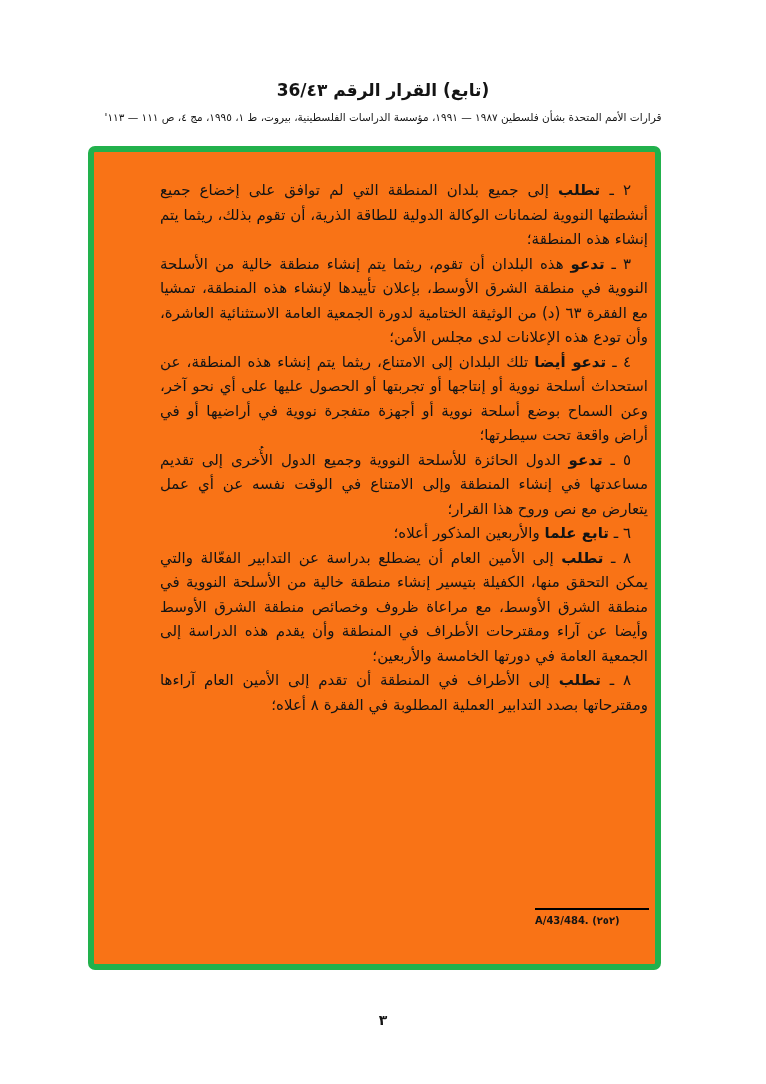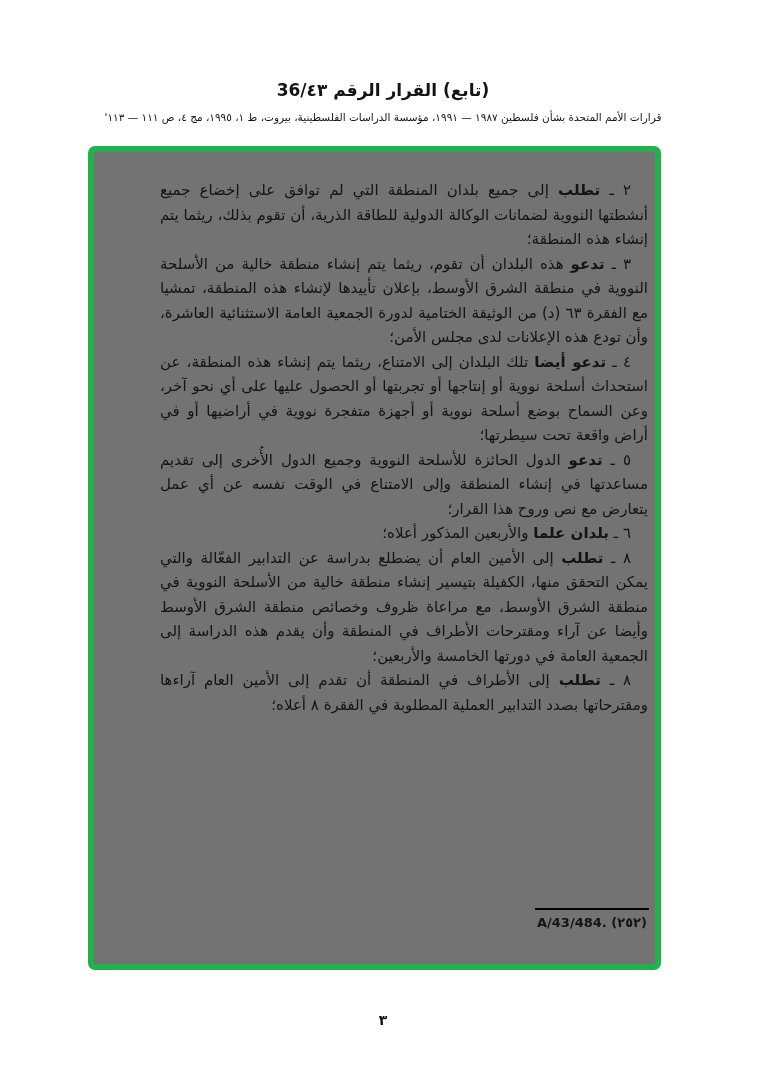--- a/index.html
+++ b/index.html
@@ -24,21 +24,21 @@
     font-weight: normal; font-size: 10.5px;
   }
 
   .green-frame {
     position: absolute;
     left: 88px; top: 146px;
     width: 573px; height: 824px;
     box-sizing: border-box;
     border: 6px solid #22b14c;
     border-radius: 7px;
-    background: #737373;
+    background: #f97316;
   }
 
   .text-column {
     position: absolute;
     top: 26px; right: 7px;
     width: 488px;
     direction: rtl;
     text-align: justify;
     font-size: 15px;
     line-height: 24.5px;
@@ -51,22 +51,22 @@
     vertical-align: super;
   }
 
   .footnote {
     position: absolute;
     top: 756px; right: 6px;
     width: 114px;
     border-top: 2px solid #000000;
     padding-top: 5px;
     direction: ltr;
-    text-align: center;
-    font-size: 13px;
+    text-align: left;
+    font-size: 10px;
     font-weight: bold;
     white-space: nowrap;
   }
 
   .page-number {
     position: absolute;
     top: 1012px; left: 0; right: 0;
     text-align: center;
     font-weight: bold;
     font-size: 14px;
@@ -84,21 +84,21 @@
   <div class="text-column">
   <p class="para"><span class="para-num">٢</span> <span class="para-dash">ـ</span> <span class="para-lead">تطلب</span> <span class="para-body">إلى جميع بلدان المنطقة التي لم توافق على إخضاع جميع أنشطتها النووية لضمانات الوكالة الدولية للطاقة الذرية، أن تقوم بذلك، ريثما يتم إنشاء هذه المنطقة؛</span><sup class="fn-ref"></sup></p>
 
   <p class="para"><span class="para-num">٣</span> <span class="para-dash">ـ</span> <span class="para-lead">تدعو</span> <span class="para-body">هذه البلدان أن تقوم، ريثما يتم إنشاء منطقة خالية من الأسلحة النووية في منطقة الشرق الأوسط، بإعلان تأييدها لإنشاء هذه المنطقة، تمشيا مع الفقرة ٦٣ (د) من الوثيقة الختامية لدورة الجمعية العامة الاستثنائية العاشرة، وأن تودع هذه الإعلانات لدى مجلس الأمن؛</span><sup class="fn-ref"></sup></p>
 
   <p class="para"><span class="para-num">٤</span> <span class="para-dash">ـ</span> <span class="para-lead">تدعو أيضا</span> <span class="para-body">تلك البلدان إلى الامتناع، ريثما يتم إنشاء هذه المنطقة، عن استحداث أسلحة نووية أو إنتاجها أو تجربتها أو الحصول عليها على أي نحو آخر، وعن السماح بوضع أسلحة نووية أو أجهزة متفجرة نووية في أراضيها أو في أراض واقعة تحت سيطرتها؛</span><sup class="fn-ref"></sup></p>
 
   <p class="para"><span class="para-num">٥</span> <span class="para-dash">ـ</span> <span class="para-lead">تدعو</span> <span class="para-body">الدول الحائزة للأسلحة النووية وجميع الدول الأُخرى إلى تقديم مساعدتها في إنشاء المنطقة وإلى الامتناع في الوقت نفسه عن أي عمل يتعارض مع نص وروح هذا القرار؛</span><sup class="fn-ref"></sup></p>
 
 
-  <p class="para"><span class="para-num">٦</span> <span class="para-dash">ـ</span> <span class="para-lead">بلدان علما</span> <span class="para-body">والأربعين المذكور أعلاه؛</span><sup class="fn-ref"></sup></p>
+  <p class="para"><span class="para-num">٦</span> <span class="para-dash">ـ</span> <span class="para-lead">تابع علما</span> <span class="para-body">والأربعين المذكور أعلاه؛</span><sup class="fn-ref"></sup></p>
 
   <p class="para"><span class="para-num">٨</span> <span class="para-dash">ـ</span> <span class="para-lead">تطلب</span> <span class="para-body">إلى الأمين العام أن يضطلع بدراسة عن التدابير الفعّالة والتي يمكن التحقق منها، الكفيلة بتيسير إنشاء منطقة خالية من الأسلحة النووية في منطقة الشرق الأوسط، مع مراعاة ظروف وخصائص منطقة الشرق الأوسط وأيضا عن آراء ومقترحات الأطراف في المنطقة وأن يقدم هذه الدراسة إلى الجمعية العامة في دورتها الخامسة والأربعين؛</span><sup class="fn-ref"></sup></p>
 
   <p class="para"><span class="para-num">٨</span> <span class="para-dash">ـ</span> <span class="para-lead">تطلب</span> <span class="para-body">إلى الأطراف في المنطقة أن تقدم إلى الأمين العام آراءها ومقترحاتها بصدد التدابير العملية المطلوبة في الفقرة ٨ أعلاه؛</span><sup class="fn-ref"></sup></p>
 </div>
 
   <div class="footnote">
     <span>A/43/484.</span>
     <span>(٢٥٢)</span>
   </div>

